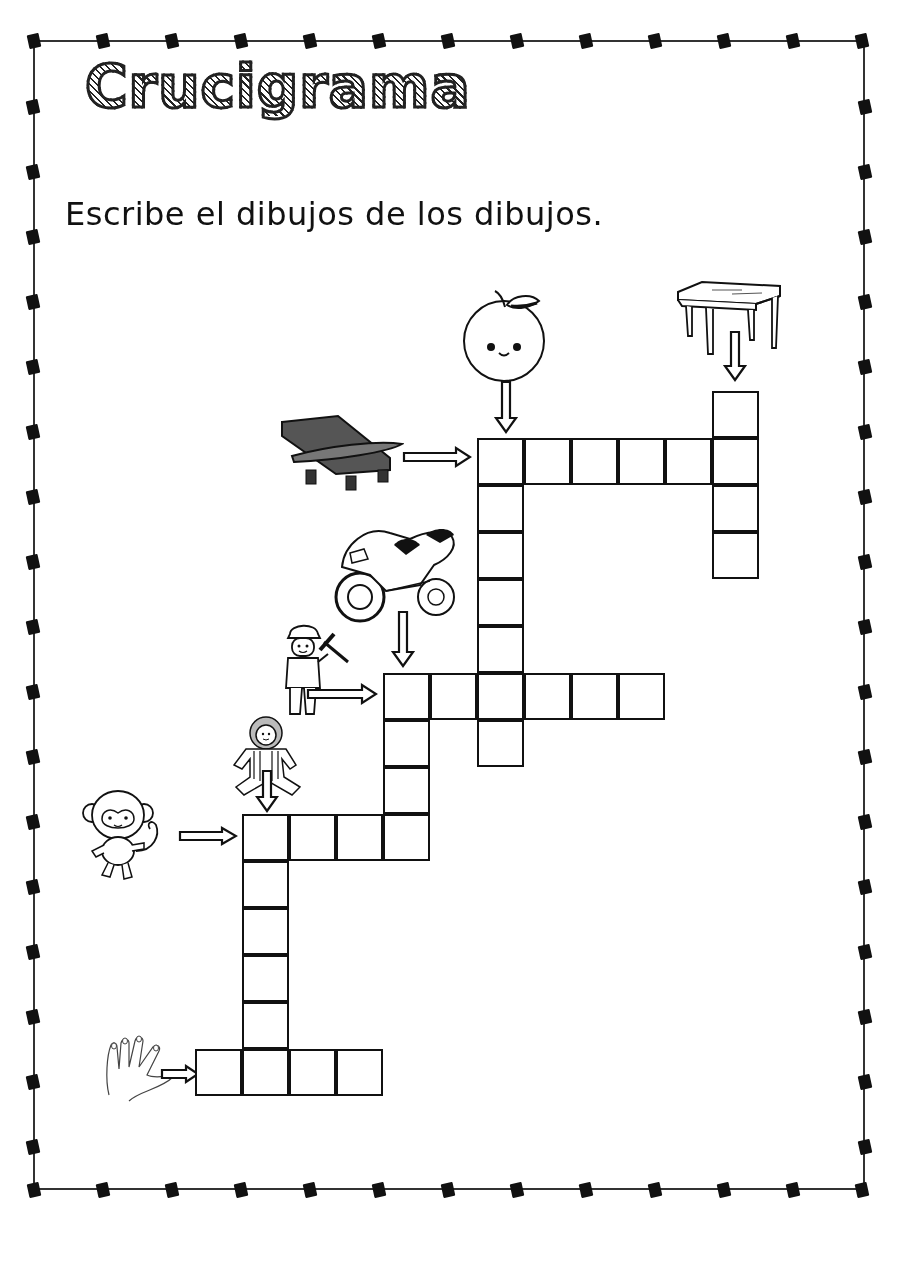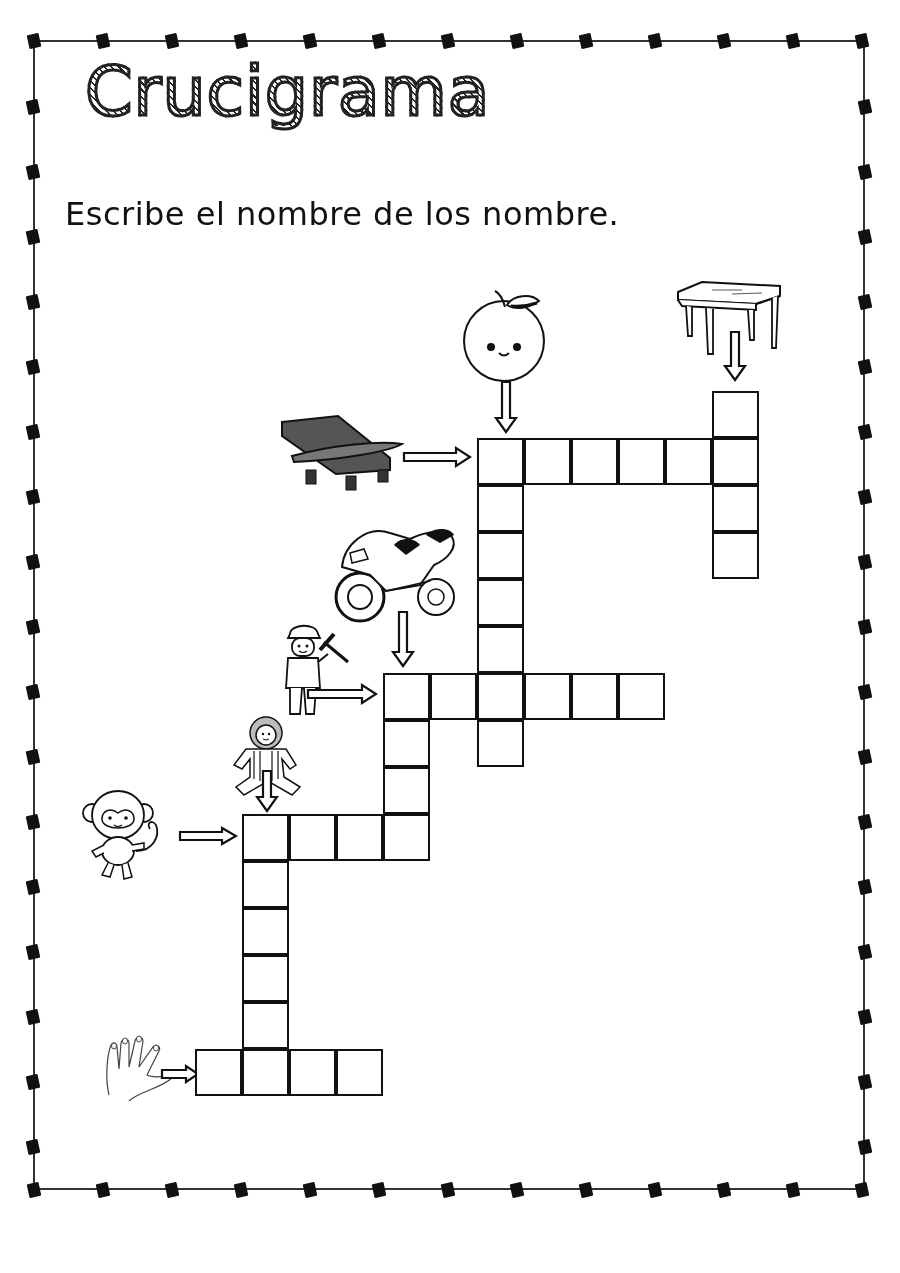--- a/index.html
+++ b/index.html
@@ -1,19 +1,19 @@
 <!DOCTYPE html>
 <html><head>
 <meta charset="utf-8">
 <style>
   html, body { margin: 0; padding: 0; background: #ffffff; }
   body { width: 900px; height: 1273px; position: relative; overflow: hidden; font-family: "DejaVu Sans", sans-serif; }
   .frame { position: absolute; left: 33px; top: 40px; width: 832px; height: 1150px; border: 2px solid #333; box-sizing: border-box; }
   .stud { position: absolute; width: 12px; height: 14px; background: #111; transform: rotate(-12deg); border-radius: 1px; }
-  .title { position: absolute; left: 85px; top: 58px; font-family: "DejaVu Sans", sans-serif; font-weight: normal; font-size: 68px; letter-spacing: 1px; color: #fff;
+  .title { position: absolute; left: 85px; top: 58px; font-family: "DejaVu Sans", sans-serif; font-weight: bold; font-size: 58px; letter-spacing: 1px; color: #fff;
     -webkit-text-stroke: 3px #222;
     background: repeating-linear-gradient(45deg, #222 0px, #222 1.5px, #fff 1.5px, #fff 5px);
     -webkit-background-clip: text; background-clip: text; -webkit-text-fill-color: transparent; line-height: 1; }
   .instructions { position: absolute; left: 65px; top: 195px; font-family: "DejaVu Sans", sans-serif; font-size: 32px; color: #111; letter-spacing: 0.5px; }
   .cell { position: absolute; width: 47px; height: 47px; border: 2px solid #111; box-sizing: border-box; background: #fff; cursor: text; }
   .clue { position: absolute; }
   .arrow { position: absolute; }
 </style>
 </head>
 <body>
@@ -76,21 +76,21 @@
     <div class="stud" style="left: 859px; top: 945px;"></div>
     <div class="stud" style="left: 27px; top: 1010px;"></div>
     <div class="stud" style="left: 859px; top: 1010px;"></div>
     <div class="stud" style="left: 27px; top: 1075px;"></div>
     <div class="stud" style="left: 859px; top: 1075px;"></div>
     <div class="stud" style="left: 27px; top: 1140px;"></div>
     <div class="stud" style="left: 859px; top: 1140px;"></div>
   </div>
 
 <div class="title">Crucigrama</div>
-<div class="instructions">Escribe el nombre de los nombre.</div>
+<div class="instructions">Escribe el dibujos de los dibujos.</div>
 
 <svg class="clue" style="left:672px;top:278px" width="112" height="78" viewBox="0 0 112 78">
   <path d="M6 14 L30 4 L108 8 L108 18 L84 26 L6 22 Z" fill="#fff" stroke="#111" stroke-width="2"></path>
   <path d="M6 22 L84 26 L108 18" fill="none" stroke="#111" stroke-width="2"></path>
   <path d="M84 26 L84 32 L10 28 L6 22" fill="#fff" stroke="#111" stroke-width="2"></path>
   <path d="M14 28 L16 58 L20 58 L20 29" fill="#fff" stroke="#111" stroke-width="1.8"></path>
   <path d="M34 30 L36 76 L41 76 L41 31" fill="#fff" stroke="#111" stroke-width="1.8"></path>
   <path d="M76 32 L78 62 L82 62 L82 32" fill="#fff" stroke="#111" stroke-width="1.8"></path>
   <path d="M100 20 L100 70 L104 70 L106 18" fill="#fff" stroke="#111" stroke-width="1.8"></path>
   <path d="M40 12 L70 12 M60 16 L90 15" stroke="#555" stroke-width="1"></path>

